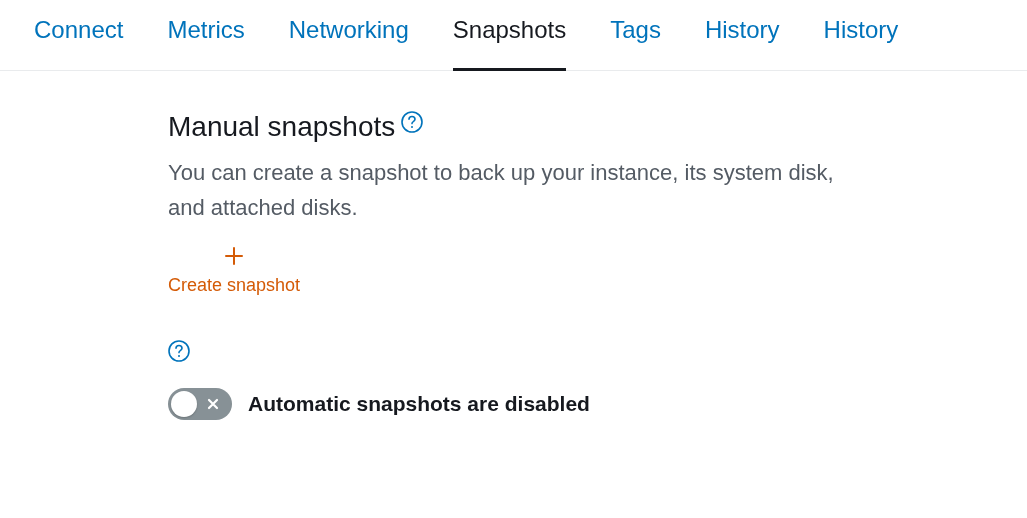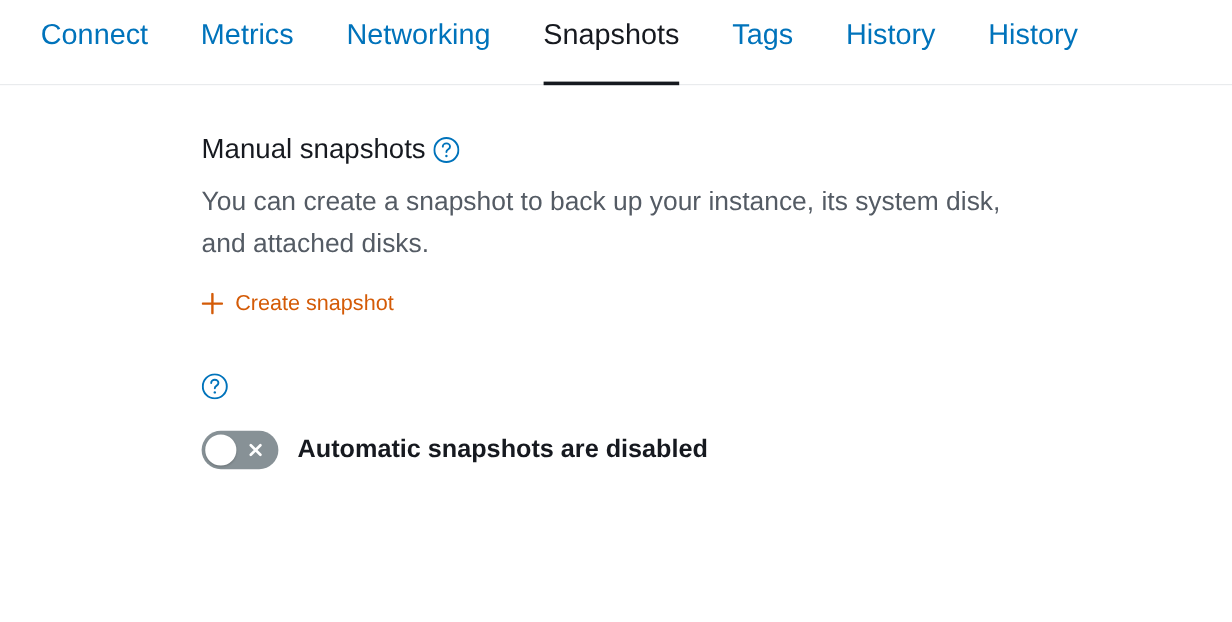--- a/index.html
+++ b/index.html
@@ -31,25 +31,25 @@
       color: #16191f;
       font-weight: 400;
       border-bottom: 3px solid #16191f;
     }
     .content {
       padding: 40px 34px 0 168px;
       max-width: 900px;
     }
     .section { margin-bottom: 44px; }
     .section-title {
-      font-size: 23px;
+      font-size: 28px;
       font-weight: 400;
       color: #16191f;
       display: flex;
-      align-items: center;
+      align-items: flex-start;
       gap: 6px;
       margin-bottom: 12px;
     }
     .help-icon {
       width: 22px;
       height: 22px;
       display: inline-flex;
       align-items: center;
       justify-content: center;
     }
@@ -61,20 +61,21 @@
       margin-bottom: 22px;
     }
     .create-link {
       display: inline-flex;
       align-items: center;
       gap: 10px;
       color: #d45b07;
       font-size: 18px;
       cursor: pointer;
       font-weight: 400;
+      flex-direction: column;
     }
     .create-link .plus {
       width: 18px;
       height: 18px;
       display: inline-flex;
       align-items: center;
       justify-content: center;
     }
     .toggle-row {
       display: flex;

